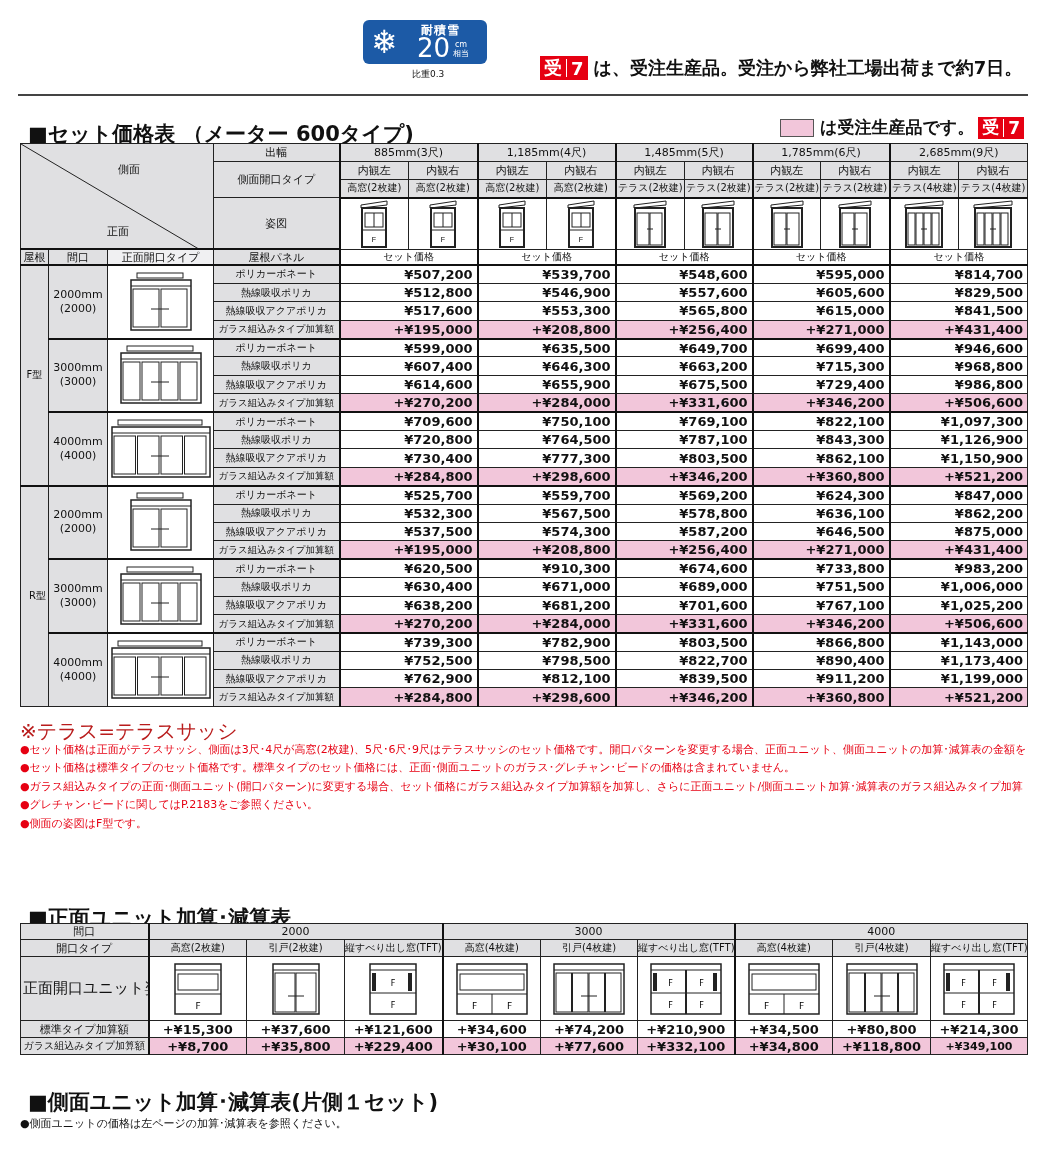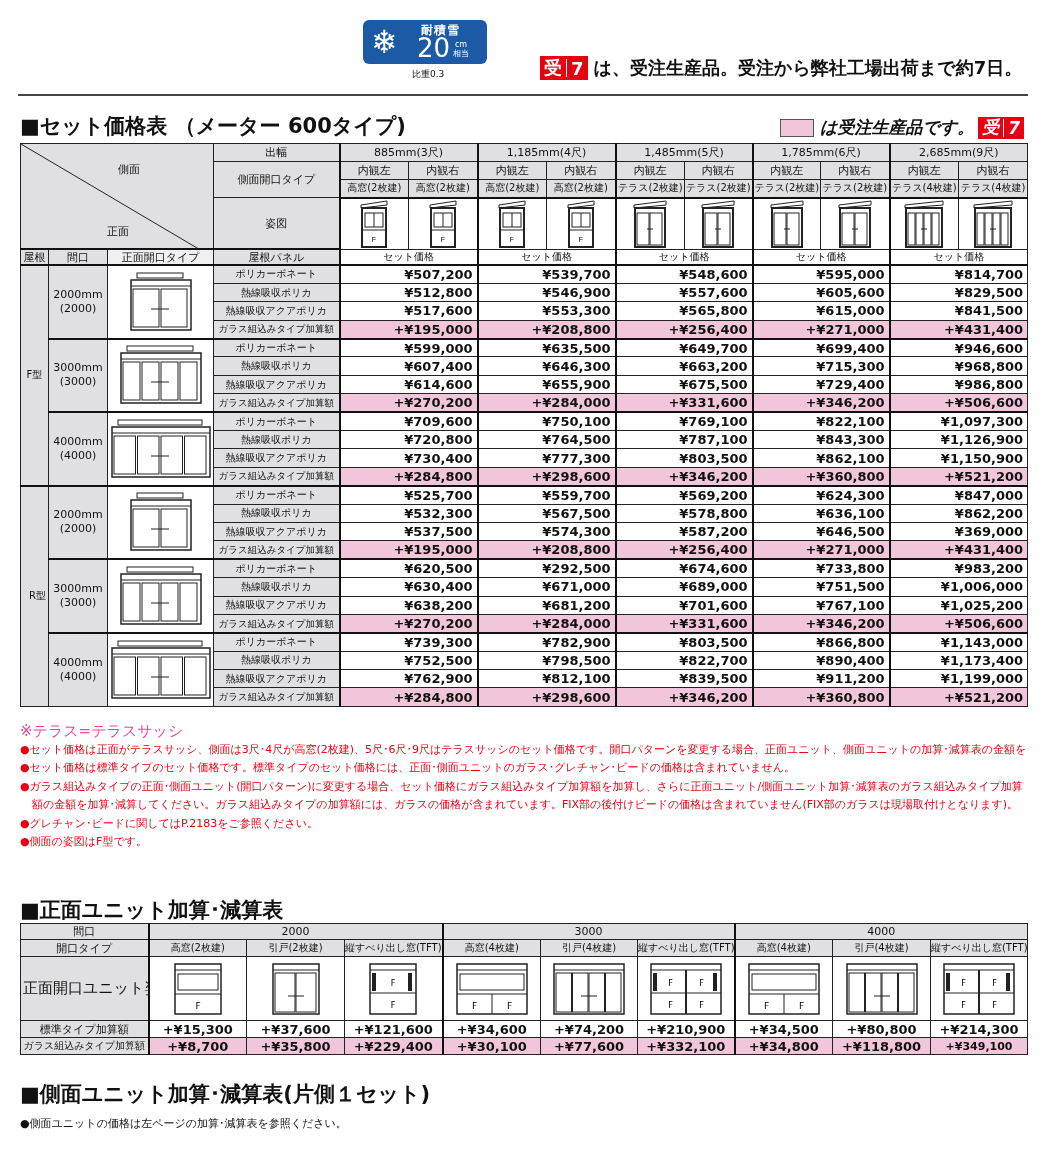--- a/index.html
+++ b/index.html
@@ -10,38 +10,38 @@
   .snow-badge .flake{position:absolute;left:8px;top:4px;font-size:32px;line-height:36px;}
   .snow-badge .lbl{position:absolute;left:58px;top:2px;font-size:12px;font-weight:bold;letter-spacing:1px;}
   .snow-badge .num{position:absolute;left:54px;top:14px;font-size:26px;line-height:28px;}
   .snow-badge .unit{position:absolute;left:90px;top:20px;font-size:8px;line-height:9px;text-align:center;}
   .ratio{left:412px;top:68px;font-size:9px;}
   .order-note{left:540px;top:56px;font-size:18px;font-weight:bold;display:flex;align-items:center;}
   .ukebadge{display:inline-flex;background:#e60012;color:#fff;font-weight:bold;height:24px;align-items:center;margin-right:6px;}
   .ukebadge span{padding:0 4px;}
   .ukebadge .sep{width:1px;height:18px;background:#fff;padding:0;}
   .rule{left:18px;top:94px;width:1010px;height:2px;background:#444;}
-  h2{margin:0;font-size:21px;font-weight:bold;position:absolute;white-space:nowrap;}
-  .legend{left:780px;top:116px;display:flex;align-items:center;font-size:17px;font-weight:bold;font-style:italic;}
+  h2{margin:8px;font-size:21px;font-weight:bold;position:absolute;white-space:nowrap;}
+  .legend{left:780px;top:116px;display:flex;align-items:center;font-size:17px;font-weight:bold;}
   .legend .swatch{width:32px;height:16px;background:#f2c6da;border:1px solid #555;margin-right:6px;}
   .legend .ukebadge{height:22px;margin-left:4px;margin-right:0;}
   
   table{border-collapse:collapse;position:absolute;table-layout:fixed;}
   td{border:1px solid #222;padding:0 2px;font-size:11px;text-align:center;overflow:hidden;white-space:nowrap;line-height:1;}
   .gray{background:#e0e0e2;}
   .pink{background:#f2c6da;}
   .price{text-align:right;font-weight:bold;font-size:13px;padding-right:4px;}
   .thick-l{border-left:2px solid #111;}
   .thick-b{border-bottom:2px solid #111;}
   .thick-t{border-top:2px solid #111;}
   .panel{font-size:10px;}
   .diag{position:relative;}
   .diag svg{position:absolute;left:0;top:0;}
   .notes{left:20px;top:722px;width:1010px;font-size:11px;line-height:18.5px;color:#e60012;}
-  .notes .black{color:#ec4899;font-size:15px;}
+  .notes .black{color:#b91c1c;font-size:20px;}
   .notes p{margin:0;}
   .notes .indent{padding-left:12px;}
   .win{display:block;margin:0 auto;}
   .foot-note{left:20px;top:1116px;font-size:11px;}
 </style>
 </head>
 <body>
 
 <div class="abs snow-badge">
   <span class="flake">❄</span>
@@ -405,21 +405,21 @@
         <td class="price thick-l" colspan="2">¥578,800</td>
         <td class="price thick-l" colspan="2">¥636,100</td>
         <td class="price thick-l" colspan="2">¥862,200</td>
       </tr>
       <tr style="height:18.4px">
         <td class="gray panel" style="">熱線吸収アクアポリカ</td>
         <td class="price thick-l" colspan="2">¥537,500</td>
         <td class="price thick-l" colspan="2">¥574,300</td>
         <td class="price thick-l" colspan="2">¥587,200</td>
         <td class="price thick-l" colspan="2">¥646,500</td>
-        <td class="price thick-l" colspan="2">¥369,000</td>
+        <td class="price thick-l" colspan="2">¥875,000</td>
       </tr>
       <tr style="height:18.4px">
         <td class="gray panel" style="font-size:9.5px;padding:0">ガラス組込みタイプ加算額</td>
         <td class="price thick-l pink" colspan="2">+¥195,000</td>
         <td class="price thick-l pink" colspan="2">+¥208,800</td>
         <td class="price thick-l pink" colspan="2">+¥256,400</td>
         <td class="price thick-l pink" colspan="2">+¥271,000</td>
         <td class="price thick-l pink" colspan="2">+¥431,400</td>
       </tr>
       <tr style="height:18.4px">
@@ -431,21 +431,21 @@
             <line x1="2" y1="15" x2="82" y2="15" stroke="#222"></line>
             <rect x="4" y="18" width="17" height="38" fill="#fff" stroke="#222"></rect>
             <rect x="23" y="18" width="17" height="38" fill="#fff" stroke="#222"></rect>
             <rect x="42" y="18" width="17" height="38" fill="#fff" stroke="#222"></rect>
             <rect x="61" y="18" width="17" height="38" fill="#fff" stroke="#222"></rect>
             <line x1="32" y1="38" x2="50" y2="38" stroke="#222"></line>
           </svg>
         </td>
         <td class="gray panel thick-t" style="">ポリカーボネート</td>
         <td class="price thick-l thick-t" colspan="2">¥620,500</td>
-        <td class="price thick-l thick-t" colspan="2">¥292,500</td>
+        <td class="price thick-l thick-t" colspan="2">¥910,300</td>
         <td class="price thick-l thick-t" colspan="2">¥674,600</td>
         <td class="price thick-l thick-t" colspan="2">¥733,800</td>
         <td class="price thick-l thick-t" colspan="2">¥983,200</td>
       </tr>
       <tr style="height:18.4px">
         <td class="gray panel" style="">熱線吸収ポリカ</td>
         <td class="price thick-l" colspan="2">¥630,400</td>
         <td class="price thick-l" colspan="2">¥671,000</td>
         <td class="price thick-l" colspan="2">¥689,000</td>
         <td class="price thick-l" colspan="2">¥751,500</td>
@@ -513,21 +513,20 @@
         <td class="price thick-l pink" colspan="2">+¥521,200</td>
       </tr>
     </tbody>
 </table>
 
 <div class="abs notes">
   <p class="black">※テラス=テラスサッシ</p>
   <p>●セット価格は正面がテラスサッシ、側面は3尺･4尺が高窓(2枚建)、5尺･6尺･9尺はテラスサッシのセット価格です。開口パターンを変更する場合、正面ユニット、側面ユニットの加算･減算表の金額を</p>
   <p>●セット価格は標準タイプのセット価格です。標準タイプのセット価格には、正面･側面ユニットのガラス･グレチャン･ビードの価格は含まれていません。</p>
   <p>●ガラス組込みタイプの正面･側面ユニット(開口パターン)に変更する場合、セット価格にガラス組込みタイプ加算額を加算し、さらに正面ユニット/側面ユニット加算･減算表のガラス組込みタイプ加算</p>
-  <p class="indent">額の金額を加算･減算してください。ガラス組込みタイプの加算額には、ガラスの価格が含まれています。FIX部の後付けビードの価格は含まれていません(FIX部のガラスは現場取付けとなります)。</p>
   <p>●グレチャン･ビードに関してはP.2183をご参照ください。</p>
   <p>●側面の姿図はF型です。</p>
 </div>
 
 <h2 style="left:20px;top:896px;">■正面ユニット加算･減算表</h2>
 <table id="front-table" style="left:20px;top:923px;width:1007px;">
   <colgroup>
     <col style="width:128px">
     <col style="width:98px">
       <col style="width:98px">

